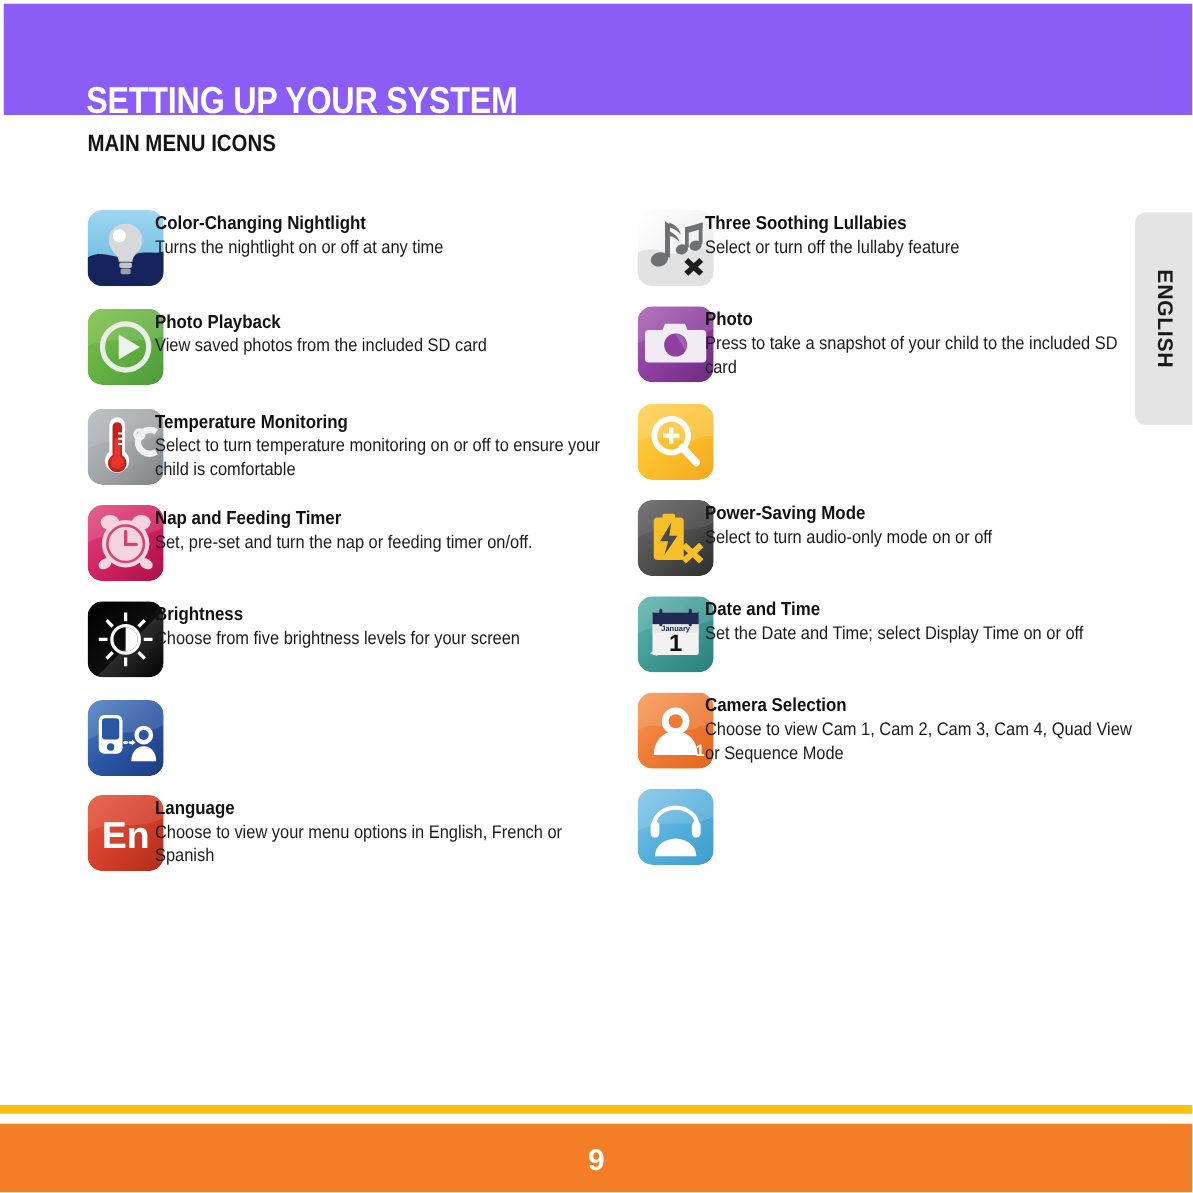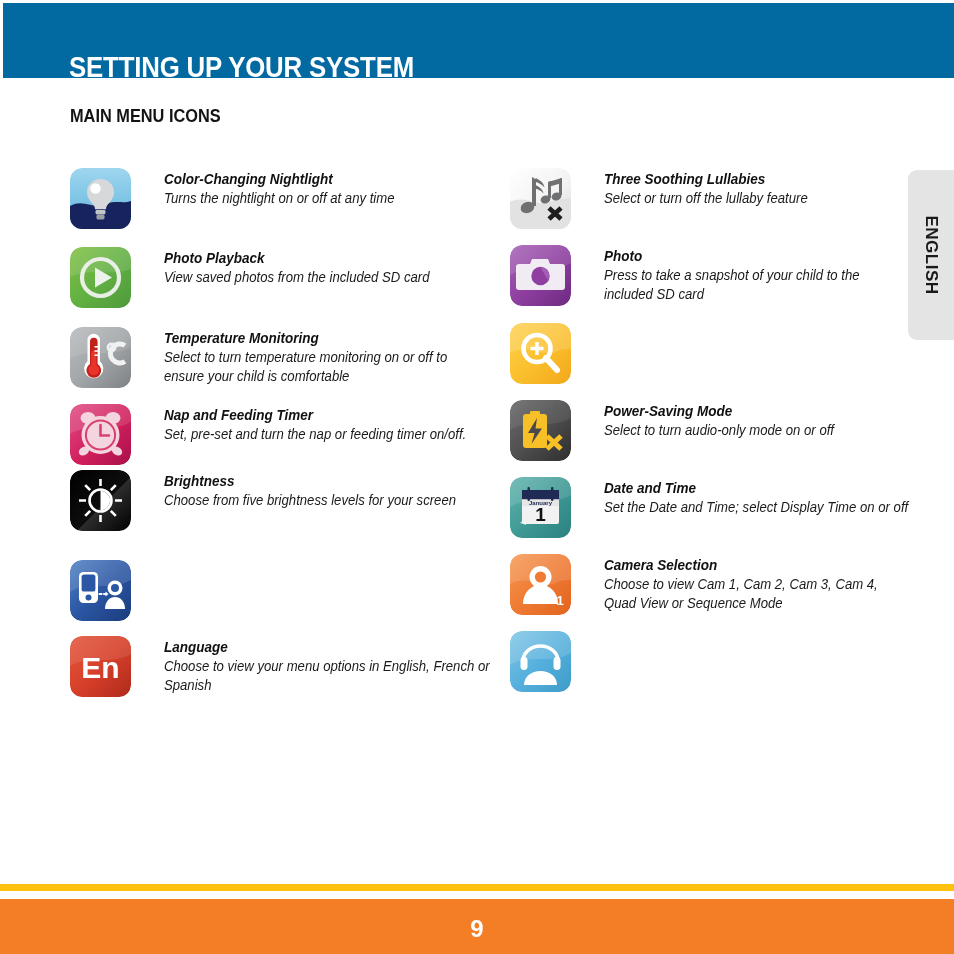--- a/index.html
+++ b/index.html
@@ -5,22 +5,22 @@
   html,body{margin:0;padding:0;}
   body{
     width:954px;height:954px;background:#ffffff;
     font-family:"Liberation Sans","DejaVu Sans",sans-serif;
     overflow:hidden;position:relative;
   }
   .page{position:absolute;inset:0;background:#fff;}
 
   
   .header{
-    position:absolute;left:3px;top:3px;right:0;height:75px;
-    background:#0369a1;
+    position:absolute;left:3px;top:3px;right:0;height:89px;
+    background:#8b5cf6;
   }
   .header-title{
     position:absolute;left:66px;bottom:-4px;
     color:#ffffff;font-weight:bold;font-size:30px;
     letter-spacing:-0.2px;line-height:1;
     font-family:"Liberation Sans Narrow","Liberation Sans",sans-serif;
     transform:scaleX(0.86);transform-origin:left bottom;
     white-space:nowrap;
   }
 
@@ -46,21 +46,21 @@
 
   
   .col{position:absolute;top:160px;}
   .col-left{left:70px;width:420px;}
   .col-right{left:510px;width:400px;}
 
   .item{position:absolute;left:0;width:100%;}
   .icon-wrap{
     position:absolute;left:0;top:0;width:61px;height:61px;
   }
-  .item-text{margin-left:94px;padding-top:2px;font-style:italic;}
+  .item-text{margin-left:54px;padding-top:2px;}
   .item-title{
     font-weight:bold;font-size:15px;color:#111;line-height:1.18;
     transform:scaleX(0.9);transform-origin:left center;
     white-space:nowrap;
   }
   .item-desc{
     font-size:14.6px;color:#1a1a1a;line-height:1.32;margin-top:1px;
     transform:scaleX(0.9);transform-origin:left top;
     width:111%;
   }
@@ -192,21 +192,21 @@
         <ellipse cx="14" cy="47" rx="5.5" ry="4" fill="#f4d4de" transform="rotate(-30 14 47)"></ellipse>
         <ellipse cx="47" cy="47" rx="5.5" ry="4" fill="#f4d4de" transform="rotate(30 47 47)"></ellipse>
       </svg>
           </div>
        </div>
        <div class="item-text">
          <div class="item-title">Nap and Feeding Timer</div>
          <div class="item-desc">Set, pre-set and turn the nap or feeding timer on/off.</div>
        </div>
       </div>
-      <div class="item" style="top: 310px;">
+      <div class="item" style="top: 321px;">
         <div class="icon-wrap">
          <div class="ico">
       <svg viewBox="0 0 61 61">
         <defs>
                 <linearGradient id="brA" x1="0" y1="0" x2="1" y2="1">
           <stop offset="0" stop-color="#000000"></stop>
                   <stop offset="0.55" stop-color="#0d0d0d"></stop>
                   <stop offset="0.56" stop-color="#2c2c2c"></stop>
                   <stop offset="1" stop-color="#000000"></stop>
                 </linearGradient>

